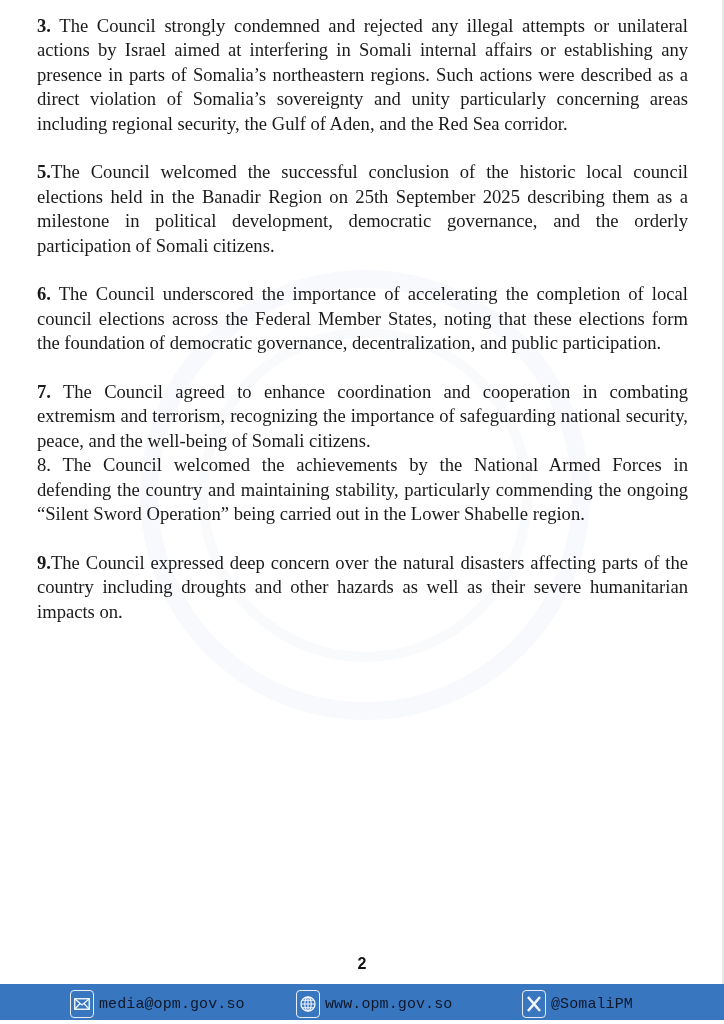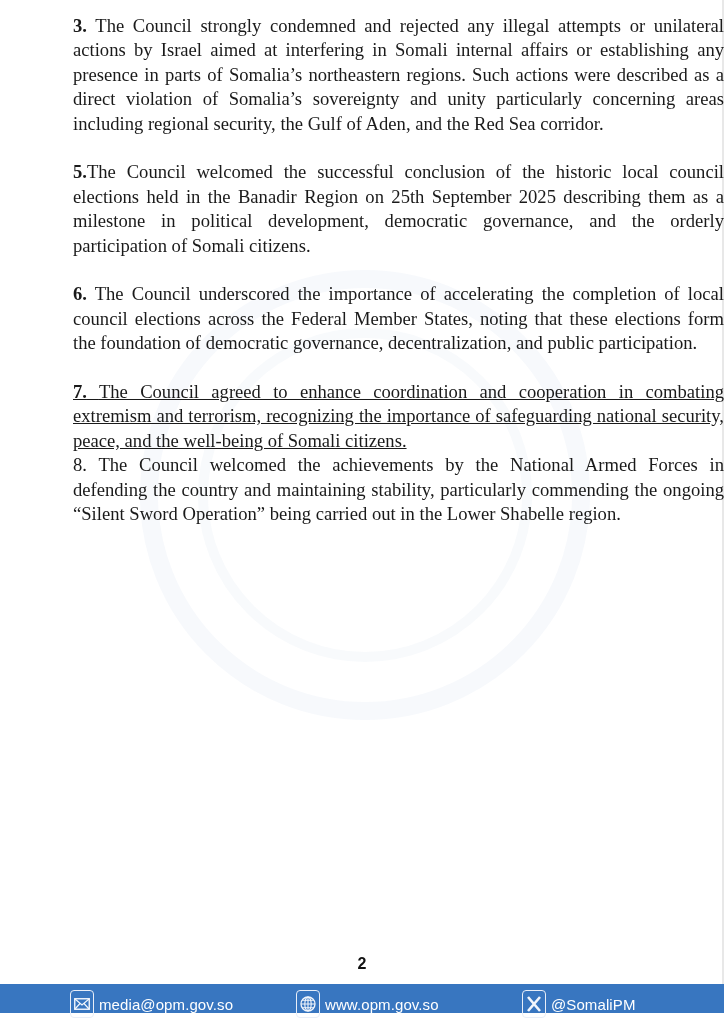--- a/index.html
+++ b/index.html
@@ -14,33 +14,33 @@
     position: absolute; left: 140px; top: 270px; width: 450px; height: 450px;
     border-radius: 50%; border: 18px solid rgba(40,90,170,0.035);
     box-sizing: border-box;
   }
   .watermark::after {
     content: ""; position: absolute; left: 40px; top: 40px; right: 40px; bottom: 40px;
     border-radius: 50%; border: 10px solid rgba(40,90,170,0.03);
   }
   .content {
     position: absolute; left: 37px; top: 14px; width: 651px;
-    font-size: 18.6px; line-height: 24.4px; margin-left: 36px;
+    font-size: 18.6px; line-height: 24.4px;
   }
   .para { margin: 0 0 24.4px 0; text-align: justify; }
-  .para.tight { margin-bottom: 0; text-decoration: underline; }
+  .para.tight { margin-bottom: 0; }
   .num { font-weight: bold; }
   .page-number {
     position: absolute; top: 955px; left: 0; width: 724px; text-align: center;
     font-family: "Liberation Sans", "DejaVu Sans", sans-serif; font-weight: bold; font-size: 16px; color: #111;
   }
   .footer {
-    position: absolute; left: 0; top: 984px; width: 724px; height: 29px;
+    position: absolute; left: 0; top: 984px; width: 724px; height: 36px;
     background: #3876c0; display: flex; align-items: center;
-    font-family: Liberation Sans, sans-serif; color: #ffffff; font-size: 15px;
+    font-family: Liberation Mono, monospace; color: #0f172a; font-size: 15px;
   }
   .f-item { position: absolute; display: flex; align-items: center; gap: 5px; top: 6px; height: 28px; }
   .f-icon {
     width: 24px; height: 28px; border: 1.5px solid #e8eef8; border-radius: 4px;
     box-sizing: border-box; display: flex; align-items: center; justify-content: center;
   }
   .f-icon svg { display: block; }
   .f-text { letter-spacing: 0.1px; }
 </style>
 </head>
@@ -48,20 +48,21 @@
 
 <div class="right-edge"></div>
 <div class="watermark"></div>
 
 <div class="content">
   <p class="para"><span class="num">3.</span> <span>The Council strongly condemned and rejected any illegal attempts or unilateral actions by Israel aimed at interfering in Somali internal affairs or establishing any presence in parts of Somalia’s northeastern regions. Such actions were described as a direct violation of Somalia’s sovereignty and unity particularly concerning areas including regional security, the Gulf of Aden, and the Red Sea corridor.</span></p>
   <p class="para"><span class="num">5.</span><span>The Council welcomed the successful conclusion of the historic local council elections held in the Banadir Region on 25th September 2025 describing them as a milestone in political development, democratic governance, and the orderly participation of Somali citizens.</span></p>
   <p class="para"><span class="num">6.</span> <span>The Council underscored the importance of accelerating the completion of local council elections across the Federal Member States, noting that these elections form the foundation of democratic governance, decentralization, and public participation.</span></p>
   <p class="para tight"><span class="num">7.</span> <span>The Council agreed to enhance coordination and cooperation in combating extremism and terrorism, recognizing the importance of safeguarding national security, peace, and the well-being of Somali citizens.</span></p>
   <p class="para"><span>8.</span> <span>The Council welcomed the achievements  by the National Armed Forces in defending the country and maintaining stability, particularly commending the ongoing “Silent Sword Operation” being carried out in the Lower Shabelle region.</span></p>
+  <p class="para"><span class="num">9.</span><span>The Council expressed deep concern over the natural disasters affecting parts of the country including droughts and other hazards as well as their severe humanitarian impacts on.</span></p>
 </div>
 
 <div class="page-number">2</div>
 
 <div class="footer">
   <div class="f-item" style="left:70px;">
     <span class="f-icon">
       <svg width="16" height="12" viewBox="0 0 16 12">
           <rect x="0.75" y="0.75" width="14.5" height="10.5" fill="none" stroke="#f2f6fc" stroke-width="1.4"></rect>
           <path d="M1 1 L8 7 L15 1 M1 11 L6 5.5 M15 11 L10 5.5" fill="none" stroke="#f2f6fc" stroke-width="1.2"></path>

